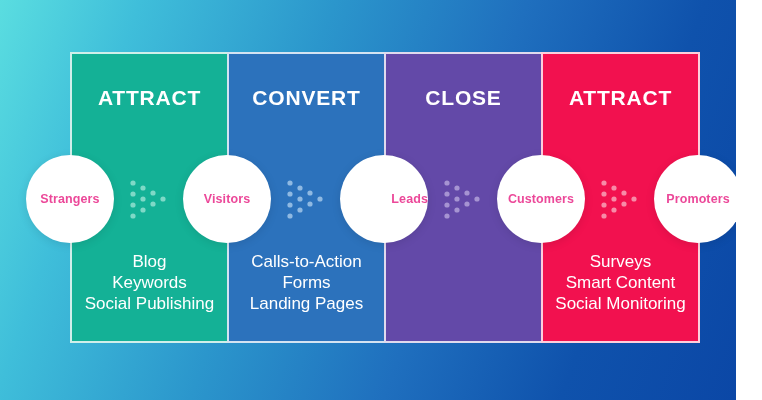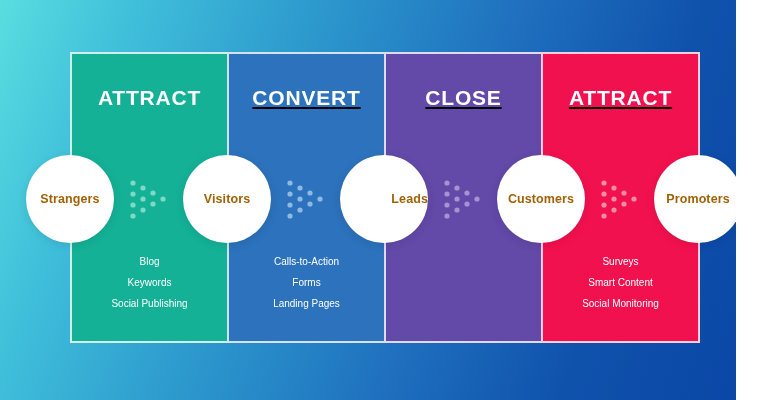--- a/index.html
+++ b/index.html
@@ -32,42 +32,42 @@
   }
   .panel {
     position: relative;
     flex: 1 1 0;
     box-sizing: border-box;
     border: 2px solid rgba(255,255,255,0.80);
     display: flex;
     flex-direction: column;
     align-items: center;
   }
-  .panel + .panel { border-left-width: 2px; margin-left: -2px; text-decoration: underline; }
+  .panel + .panel { border-left-width: 2px; margin-left: -2px; }
 
   .panel-title {
     margin-top: 33px;
     font-size: 21px;
     font-weight: bold;
     letter-spacing: 0.8px;
     color: #ffffff;
     text-align: center;
     line-height: 1;
     white-space: nowrap;
   }
 
   .panel-items {
     position: absolute;
     left: 0;
     right: 0;
     top: 197px;
     text-align: center;
   }
   .panel-item {
-    font-size: 10px;
+    font-size: 17px;
     color: #ffffff;
     line-height: 21px;
     white-space: nowrap;
   }
 
   
   .node {
     position: absolute;
     width: 88px;
     height: 88px;
@@ -75,21 +75,21 @@
     background: #ffffff;
     box-shadow: 0 2px 10px rgba(0,0,0,0.10);
     display: flex;
     align-items: center;
     justify-content: center;
     top: 155px;
   }
   .node-label {
     font-size: 12.5px;
     font-weight: bold;
-    color: #a16207;
+    color: #ec4899;
     letter-spacing: 0.1px;
     white-space: nowrap;
   }
 
   
   .arrow {
     position: absolute;
     top: 177px;
     width: 44px;
     height: 46px;

